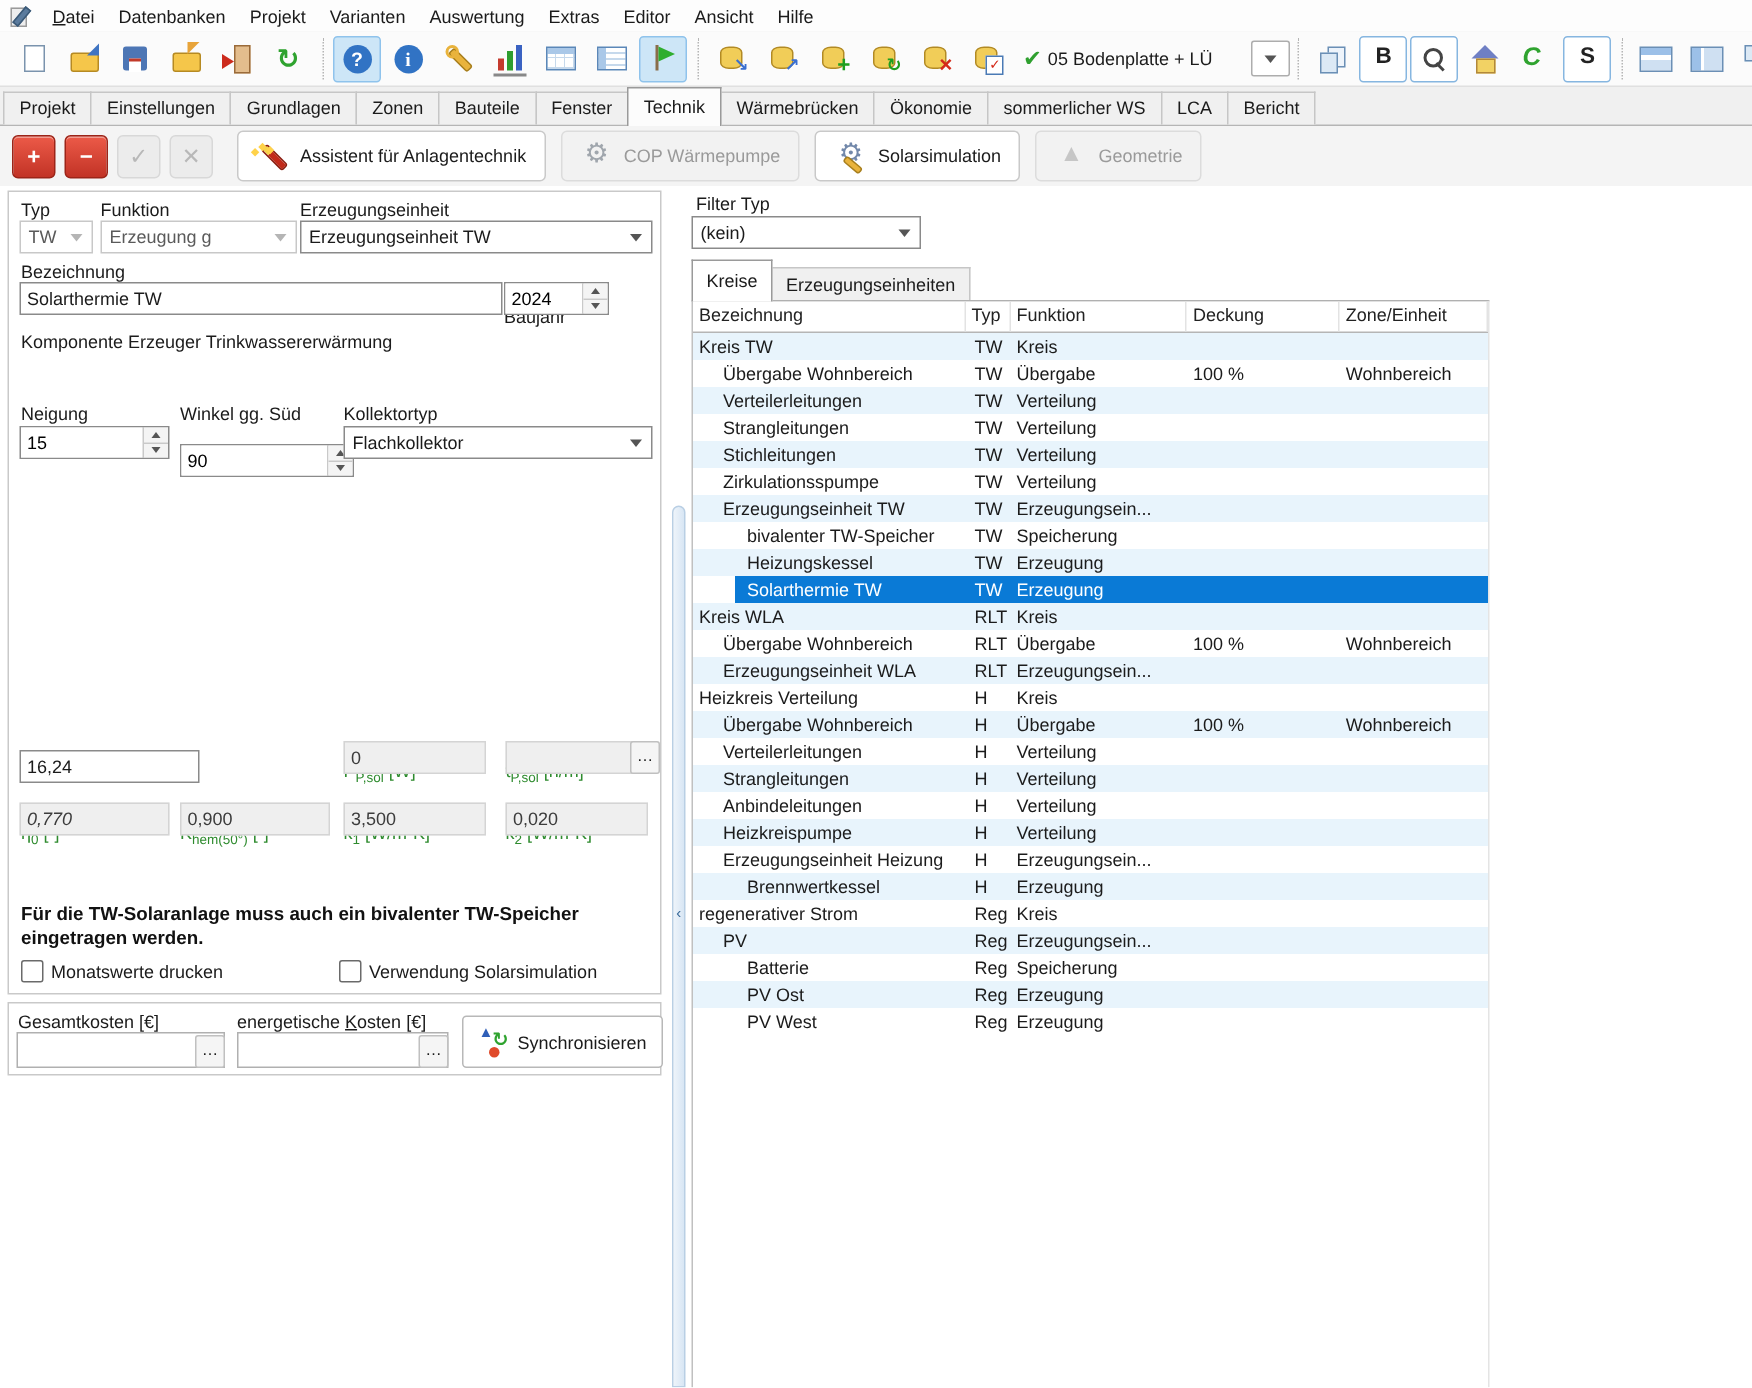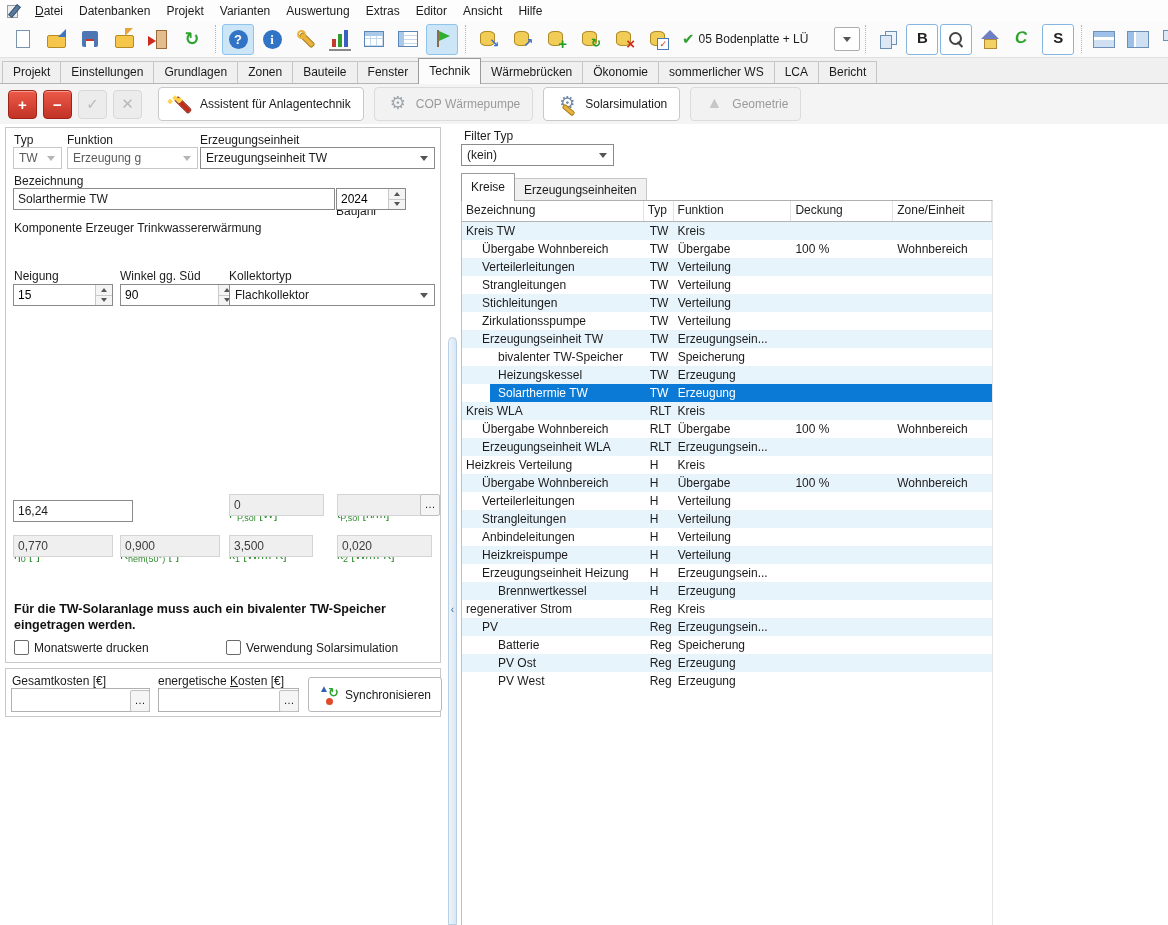--- a/index.html
+++ b/index.html
@@ -343,21 +343,21 @@
       <span class="spbtns">
           <span>
             <i class="tri-up"></i>
           </span>
           <span>
             <i class="tri-dn"></i>
           </span>
         </span>
     </div>
     <span class="lbl" style="left:114px;top:141px;">Winkel gg. Süd</span>
-    <div class="spin" style="left:114px;top:156px;width:116px;justify-content:flex-end;">
+    <div class="spin" style="left:114px;top:168px;width:116px;justify-content:flex-end;">
       <input value="90" style="">
       <span class="spbtns">
           <span>
             <i class="tri-up"></i>
           </span>
           <span>
             <i class="tri-dn"></i>
           </span>
         </span>
     </div>
@@ -369,25 +369,25 @@
 
     <span class="lbl glbl" style="left:8px;top:352px;"><span>A</span><sub>C</sub> <span>[m²]</span></span>
     <input class="inp" style="left: 7px; top: 372px; width: 120px;" value="16,24">
     <span class="lbl glbl" style="left:223px;top:352px;"><span>P</span><sub>P,sol</sub> <span>[W]</span></span>
     <input class="inp dis" style="left: 223px; top: 366px; width: 95px;" disabled="" value="0">
     <span class="lbl glbl" style="left:331px;top:352px;"><span>t</span><sub>P,sol</sub> <span>[h/m]</span></span>
     <input class="inp dis" style="left: 331px; top: 366px; width: 85px;" disabled="" value="">
     <span class="ellip" style="left:414px;top:366px;">…</span>
 
     <span class="lbl glbl" style="left:8px;top:393px;"><span>η</span><sub>0</sub> <span>[-]</span></span>
-    <input class="inp dis" style="left: 7px; top: 407px; width: 100px;" disabled="" value="0,770">
+    <input class="inp dis" style="left: 7px; top: 407px; width: 100px; font-style: italic;" disabled="" value="0,770">
     <span class="lbl glbl" style="left:114px;top:393px;"><span>K</span><sub>hem(50°)</sub> <span>[-]</span></span>
     <input class="inp dis" style="left: 114px; top: 407px; width: 100px;" disabled="" value="0,900">
     <span class="lbl glbl" style="left:223px;top:393px;"><span>k</span><sub>1</sub> <span>[W/m²K]</span></span>
-    <input class="inp dis" style="left: 223px; top: 407px; width: 84px;" disabled="" value="3,500">
+    <input class="inp dis" style="left: 223px; top: 407px; width: 95px;" disabled="" value="3,500">
     <span class="lbl glbl" style="left:331px;top:393px;"><span>k</span><sub>2</sub> <span>[W/m²K]</span></span>
     <input class="inp dis" style="left: 331px; top: 407px; width: 95px;" disabled="" value="0,020">
 
     <div class="warn" style="left:8px;top:474px;width:412px;">Für die TW-Solaranlage muss auch ein bivalenter TW-Speicher eingetragen werden.</div>
 
     <span class="cbx" style="left:8px;top:512px;">
         <span class="box13"></span>
         <span>Monatswerte drucken</span>
       </span>
     <span class="cbx" style="left:220px;top:512px;">

